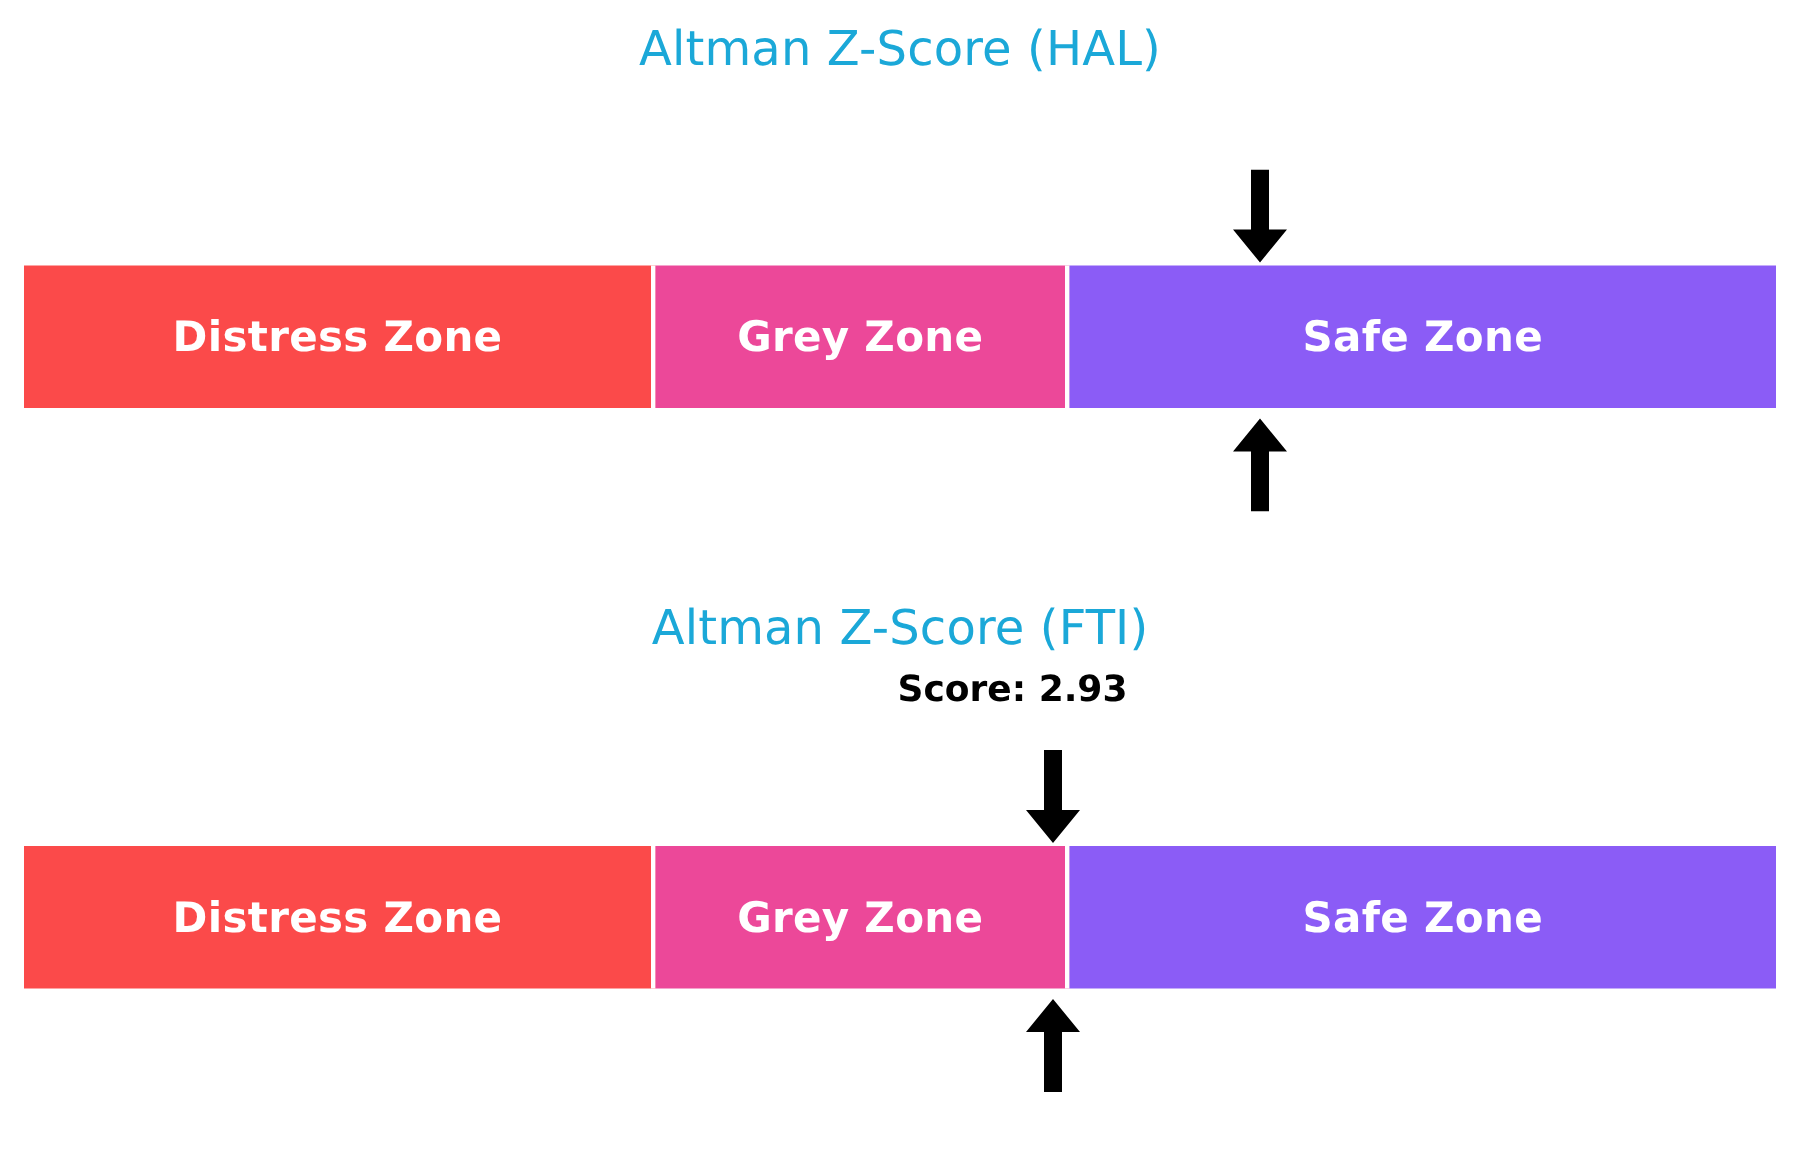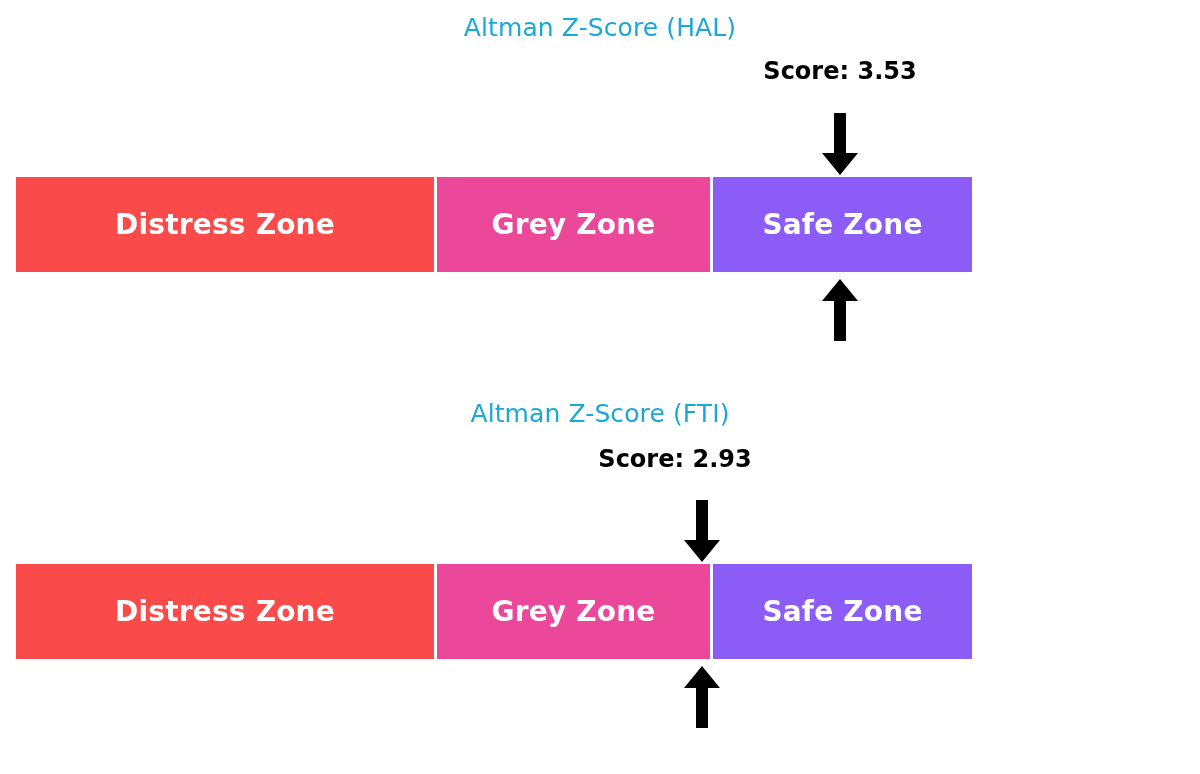--- a/index.html
+++ b/index.html
@@ -26,21 +26,21 @@
   #panel-hal { top: 0px;   height: 387px; }
   #panel-fti { top: 387px; height: 387px; }
 
   
   .panel-title {
     position: absolute;
     left: 0;
     width: 1200px;
     text-align: center;
     color: #1ba8d8;
-    font-size: 25px;
+    font-size: 32px;
     font-weight: 400;
     letter-spacing: 0.1px;
     white-space: nowrap;
   }
   #panel-hal .panel-title { top: 13px; }
   #panel-fti .panel-title { top: 12px; }
 
   
   .score-label {
     position: absolute;
@@ -50,21 +50,21 @@
     white-space: nowrap;
     transform: translateX(-50%);
   }
   #panel-hal .score-label { left: 840px; top: 57px; }
   #panel-fti .score-label { left: 675px; top: 58px; }
 
   
   .zone-bar {
     position: absolute;
     left: 16px;
-    width: 956px;
+    width: 1168px;
     height: 95px;
     display: flex;
     flex-direction: row;
   }
   #panel-hal .zone-bar { top: 177px; }
   #panel-fti .zone-bar { top: 177px; }
 
   .zone {
     height: 95px;
     display: flex;
@@ -101,21 +101,20 @@
 
   .marker-arrow svg { display: block; width: 40px; height: 64px; }
 </style>
 </head>
 <body>
 
 <div class="zscore-figure" id="panel-hal">
 
   <div class="panel-title">Altman Z-Score (HAL)</div>
 
-  <div class="score-label">Score: 3.53</div>
 
   <div class="marker-arrow arrow-down">
     <svg viewBox="0 0 40 64" xmlns="http://www.w3.org/2000/svg" aria-hidden="true">
       <path d="M14 0 H26 V40 H38 L20 62 L2 40 H14 Z" fill="#000000"></path>
     </svg>
   </div>
 
   <div class="zone-bar">
     <div class="zone zone-distress">
       <span class="zone-label">Distress Zone</span>

